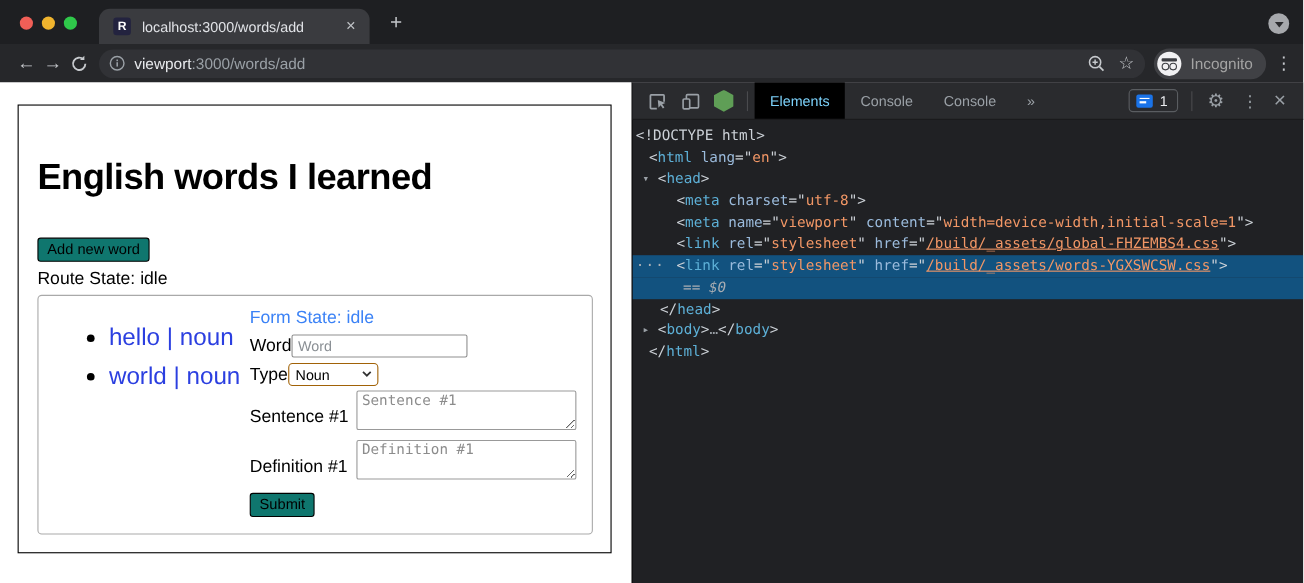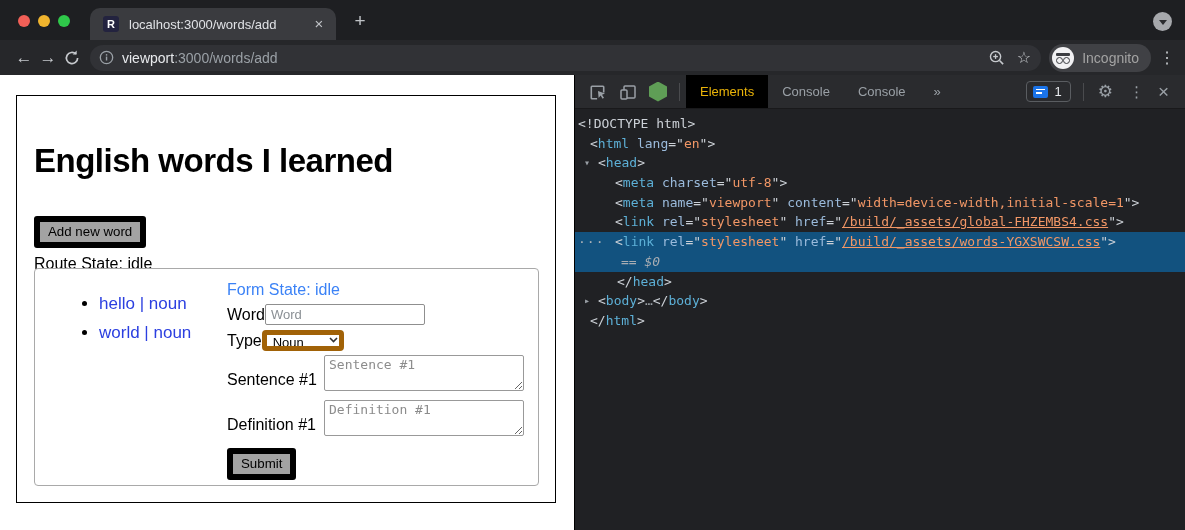--- a/index.html
+++ b/index.html
@@ -35,52 +35,52 @@
   .incog-glyph:before { content:""; position:absolute; left:0px; top:4px; width:5px; height:5px; border-radius:50%; border:1.5px solid #3b3d42; }
   .incog-glyph:after { content:""; position:absolute; right:0px; top:4px; width:5px; height:5px; border-radius:50%; border:1.5px solid #3b3d42; }
   .incog-label { color:#a3a3a3; font-size:14px; margin-left:8px; }
   .kebab { color:#c6c9cd; font-size:16px; width:16px; text-align:center; }
 
   
   .content { flex:1; display:flex; min-height:0; }
   .page { width:574px; background:#fff; position:relative; flex:none; overflow:hidden; }
   .outer-box { position:absolute; left:16px; top:20px; width:540px; height:408px; border:1px solid #000; background:#fff; }
   .page h1 { font-size:33px; font-weight:bold; margin:46px 0 0 17px; letter-spacing:-0.5px; color:#000; }
-  .btn { font-size:13.3px; color:#000; background:#a3a3a3; border:6px solid #000000; border-radius:3px; padding:2px 8px 3px 8px; font-family:"Liberation Sans",sans-serif; }
+  .btn { font-size:13.3px; color:#000; background:#0f766e; border:1px solid #000000; border-radius:3px; padding:2px 8px 3px 8px; font-family:"Liberation Sans",sans-serif; }
   .add-word-btn { margin:36px 0 0 17px; display:inline-block; }
   .route-state { font-size:16px; color:#000; margin:7px 0 0 17px; }
   .inner-box { position:absolute; left:17px; top:172px; width:505px; height:218px; border:1px solid #a9a9a9; border-radius:4px; display:flex; }
   .word-col { width:192px; flex:none; }
   .word-col ul { margin:25px 0 0 0; padding-left:64px; }
-  .word-col li { font-size:17px; color:#000; margin-bottom:9px; }
+  .word-col li { font-size:22px; color:#000; margin-bottom:9px; }
   .word-col a { color:#2b3fe0; text-decoration:none; }
   .form-col { flex:1; padding-top:12px; }
   .form-state { font-size:16px; color:#3b82f6; }
   .frow { display:flex; align-items:center; margin-top:5px; }
   .frow-end { display:flex; align-items:flex-end; margin-top:4px; }
   .flabel { font-size:16px; color:#000; white-space:nowrap; }
   .ta-label { width:97px; flex:none; padding-bottom:2px; }
   .word-input { width:160px; height:21px; border:1px solid #8f8f8f; border-radius:2px; font-size:13px; padding:1px 5px; font-family:"Liberation Sans",sans-serif; color:#000; }
   .word-input::placeholder { color:#8a8f94; }
   .select-wrap { position:relative; display:inline-block; }
-  .type-select { appearance:none; -webkit-appearance:none; width:82px; height:21px; border:5px solid #a16207; border-radius:4px; background:#fff; font-size:13px; padding:0 18px 0 6px; font-family:"Liberation Sans",sans-serif; color:#000; }
+  .type-select { appearance:none; -webkit-appearance:none; width:82px; height:21px; border:1px solid #a16207; border-radius:4px; background:#fff; font-size:13px; padding:0 18px 0 6px; font-family:"Liberation Sans",sans-serif; color:#000; }
   .select-chev { position:absolute; right:6px; top:7px; pointer-events:none; }
   .ta { width:200px; height:36px; border:1px solid #999; border-radius:2px; font-family:"DejaVu Sans Mono", monospace; font-size:13px; padding:1px 4px; resize:both; color:#000; }
   .ta::placeholder { color:#8c8c8c; }
   .submit-btn { margin-top:12px; }
 
   
   .devtools { flex:1; background:#202124; border-left:1px solid #000; display:flex; flex-direction:column; min-width:0; }
   .dt-toolbar { height:34px; flex:none; background:#2a2b2e; border-bottom:1px solid #19191b; display:flex; align-items:center; padding-left:8px; }
   .dt-icon { color:#9aa0a6; margin:0 6px; flex:none; display:flex; align-items:center; }
   .dt-sep { width:1px; height:18px; background:#4a4b4e; margin:0 6px; flex:none; }
   .hexagon { width:18px; height:20px; background:#5f9e56; clip-path:polygon(50% 0,100% 25%,100% 75%,50% 100%,0 75%,0 25%); }
   .dt-tabs { display:flex; height:100%; align-items:center; }
   .dt-tab { height:100%; line-height:33px; padding:0 14px; font-size:13px; color:#9aa0a6; white-space:nowrap; }
-  .dt-tab.active { background:#000; color:#eab308; }
+  .dt-tab.active { background:#000; color:#7dd3fc; }
   .dt-right { margin-left:auto; display:flex; align-items:center; padding-right:8px; }
   .issues-chip { display:flex; align-items:center; border:1px solid #5a5d61; border-radius:4px; padding:2px 8px 2px 6px; margin-right:6px; }
   .bubble { width:15px; height:12px; background:#1a73e8; border-radius:2px; position:relative; margin-right:6px; }
   .bubble:before { content:""; position:absolute; left:3px; top:3px; width:9px; height:1.5px; background:#fff; }
   .bubble:after { content:""; position:absolute; left:3px; top:6.5px; width:6px; height:1.5px; background:#fff; }
   .issues-num { color:#e8eaed; font-size:13px; }
   .dt-gear { color:#9aa0a6; font-size:17px; margin:0 8px; }
   .dt-kebab { color:#9aa0a6; font-size:15px; margin:0 8px; }
   .dt-close { color:#9aa0a6; font-size:19px; margin:0 8px 0 6px; }
 
@@ -230,20 +230,20 @@
       </div>
       <div class="dt-tree">
           <div class="dt-line" style="padding-left: 3px;"><span class="seg-p">&lt;!DOCTYPE html&gt;</span></div>
           <div class="dt-line" style="padding-left: 15px;"><span class="seg-p">&lt;</span><span class="seg-t">html</span><span class="seg-p"> </span><span class="seg-a">lang</span><span class="seg-p">="</span><span class="seg-v">en</span><span class="seg-p">"&gt;</span></div>
           <div class="dt-line" style="padding-left: 9px;"><span class="arrow">▾</span><span class="seg-p">&lt;</span><span class="seg-t">head</span><span class="seg-p">&gt;</span></div>
           <div class="dt-line" style="padding-left: 40px;"><span class="seg-p">&lt;</span><span class="seg-t">meta</span><span class="seg-p"> </span><span class="seg-a">charset</span><span class="seg-p">="</span><span class="seg-v">utf-8</span><span class="seg-p">"&gt;</span></div>
           <div class="dt-line" style="padding-left: 40px;"><span class="seg-p">&lt;</span><span class="seg-t">meta</span><span class="seg-p"> </span><span class="seg-a">name</span><span class="seg-p">="</span><span class="seg-v">viewport</span><span class="seg-p">" </span><span class="seg-a">content</span><span class="seg-p">="</span><span class="seg-v">width=device-width,initial-scale=1</span><span class="seg-p">"&gt;</span></div>
           <div class="dt-line" style="padding-left: 40px;"><span class="seg-p">&lt;</span><span class="seg-t">link</span><span class="seg-p"> </span><span class="seg-a">rel</span><span class="seg-p">="</span><span class="seg-v">stylesheet</span><span class="seg-p">" </span><span class="seg-a">href</span><span class="seg-p">="</span><span class="seg-l">/build/_assets/global-FHZEMBS4.css</span><span class="seg-p">"&gt;</span></div>
           <div class="dt-line selected" style="padding-left: 40px;"><span class="gutter-dots">...</span><span class="seg-p">&lt;</span><span class="seg-t">link</span><span class="seg-p"> </span><span class="seg-a">rel</span><span class="seg-p">="</span><span class="seg-v">stylesheet</span><span class="seg-p">" </span><span class="seg-a">href</span><span class="seg-p">="</span><span class="seg-l">/build/_assets/words-YGXSWCSW.css</span><span class="seg-p">"&gt;</span></div>
           <div class="dt-line selected" style="padding-left: 46px;"><span class="seg-m">== $0</span></div>
-          <div class="dt-line" style="padding-left: 42px;"><span class="seg-p">&lt;/</span><span class="seg-t">head</span><span class="seg-p">&gt;</span></div>
+          <div class="dt-line" style="padding-left: 25px;"><span class="seg-p">&lt;/</span><span class="seg-t">head</span><span class="seg-p">&gt;</span></div>
           <div class="dt-line" style="padding-left: 9px;"><span class="arrow">▸</span><span class="seg-p">&lt;</span><span class="seg-t">body</span><span class="seg-p">&gt;</span><span class="seg-e">…</span><span class="seg-p">&lt;/</span><span class="seg-t">body</span><span class="seg-p">&gt;</span></div>
           <div class="dt-line" style="padding-left: 15px;"><span class="seg-p">&lt;/</span><span class="seg-t">html</span><span class="seg-p">&gt;</span></div>
         </div>
     </div>
 
   </div>
 </div>
 
 </body></html>

